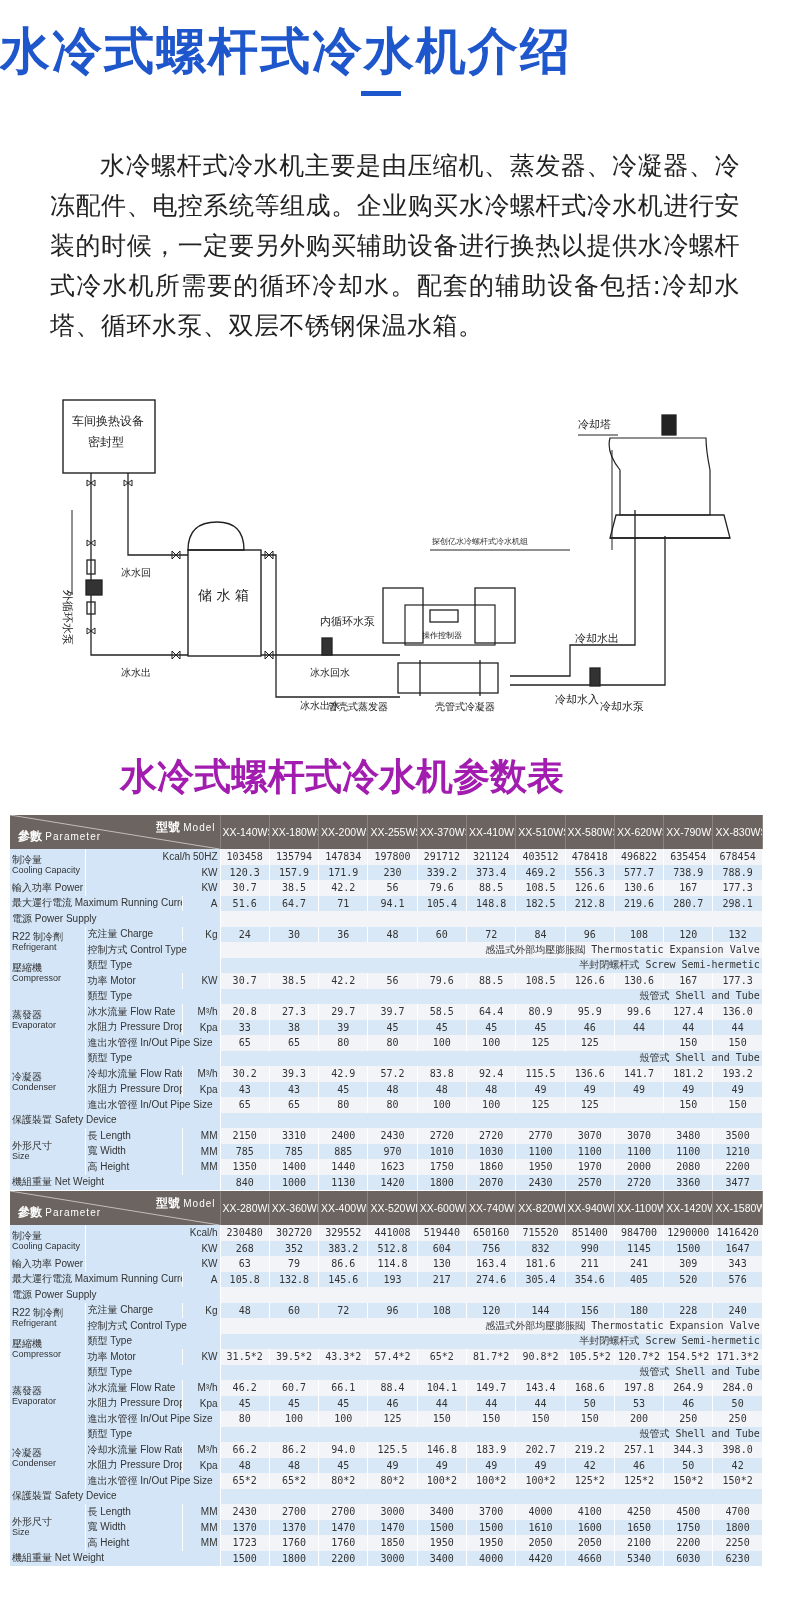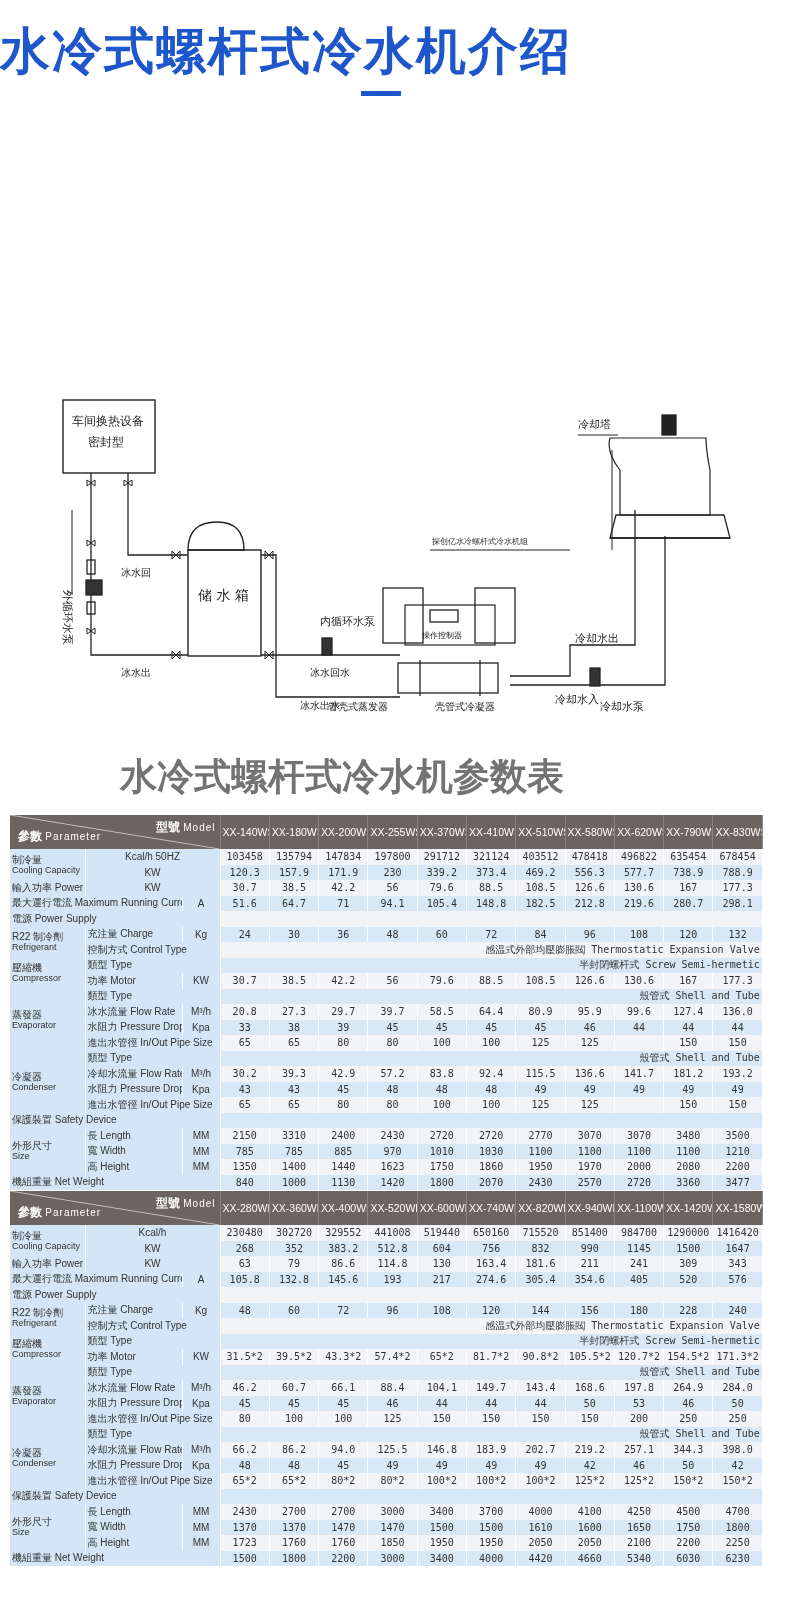--- a/index.html
+++ b/index.html
@@ -3,47 +3,48 @@
 <meta charset="utf-8">
 <style>
 *{box-sizing:border-box;margin:0;padding:0}
 html,body{width:790px;background:#fff}
 body{font-family:"DejaVu Sans","Liberation Sans",sans-serif;color:#333}
 .page{width:790px;height:1606px;position:relative;overflow:hidden;background:#fff}
 .title{position:absolute;top:18px;left:0;width:790px;font-size:50px;font-weight:bold;color:#1e56cc;letter-spacing:2px}
 .title-bar{position:absolute;top:91px;left:361px;width:40px;height:5px;background:#1e56cc}
 .intro{position:absolute;top:146px;left:50px;width:690px;font-size:25px;line-height:40px;color:#222;text-indent:2em;text-align:justify;letter-spacing:0.5px}
 .diagram{position:absolute;top:380px;left:30px;width:730px;height:340px}
-.subtitle{position:absolute;top:752px;left:0;width:684px;text-align:center;font-size:37px;color:#737373}
+.subtitle{position:absolute;top:752px;left:0;width:684px;text-align:center;font-size:37px;color:#a21caf}
 table.spec{position:absolute;left:10px;width:752px;border-collapse:collapse;table-layout:fixed;font-family:"Liberation Sans","DejaVu Sans",sans-serif;font-size:10px;color:#333}
 table.spec td{height:15.5px;padding:0 2px;white-space:nowrap;overflow:hidden;border-right:1px solid #fff}
 table.spec tr.hdr td{height:34px;background:#6b6460;color:#fff;text-align:center;font-size:10.5px;border-right:1px solid #8a8480}
 table.spec tr.hdr td.corner{position:relative;text-align:left;padding:16px}
 .corner-param{position:absolute;left:8px;bottom:4px;font-size:12px;color:#fff}
 .corner-param small{font-size:10px;letter-spacing:1px}
 .corner-model{position:absolute;right:4px;top:4px;font-size:12px;color:#fff}
 .corner-model small{font-size:10px;letter-spacing:1px}
 .corner-line{position:absolute;left:0;top:0;width:100%;height:100%}
 table.spec td.lbl{background:#d3e5f6;color:#333}
 table.spec tr.odd td.v{background:#f2f4f7}
 table.spec tr.even td.v{background:#d9e8f6}
 table.spec td.v{text-align:center;font-family:"DejaVu Sans Mono","Liberation Mono",monospace;font-size:10px}
-table.spec td.unit{text-align:center}
+table.spec td.unit{text-align:right}
 table.spec td.span{text-align:right;font-size:10px}
 table.spec td.grp{vertical-align:middle;line-height:11px}
 .en{font-size:9px}
 </style>
 </head>
 <body>
 
 <div class="page">
 
   <h1 class="title">水冷式螺杆式冷水机介绍</h1>
   <div class="title-bar"></div>
 
+  <p class="intro">水冷螺杆式冷水机主要是由压缩机、蒸发器、冷凝器、冷冻配件、电控系统等组成。企业购买水冷螺杆式冷水机进行安装的时候，一定要另外购买辅助设备进行换热以提供水冷螺杆式冷水机所需要的循环冷却水。配套的辅助设备包括:冷却水塔、循环水泵、双层不锈钢保温水箱。</p>
 
   <svg class="diagram" viewBox="0 0 730 340" xmlns="http://www.w3.org/2000/svg" font-family="DejaVu Sans, sans-serif" fill="none" stroke="#222" stroke-width="1.3">
 
     <rect x="33" y="20" width="92" height="73" stroke-width="1.4"></rect>
     <text x="42" y="45" font-size="12" fill="#222" stroke="none">车间换热设备</text>
     <text x="58" y="66" font-size="12" fill="#222" stroke="none">密封型</text>
 
     <polyline points="61,93 61,275 158,275"></polyline>
     <polyline points="98,93 98,175 158,175"></polyline>
 

